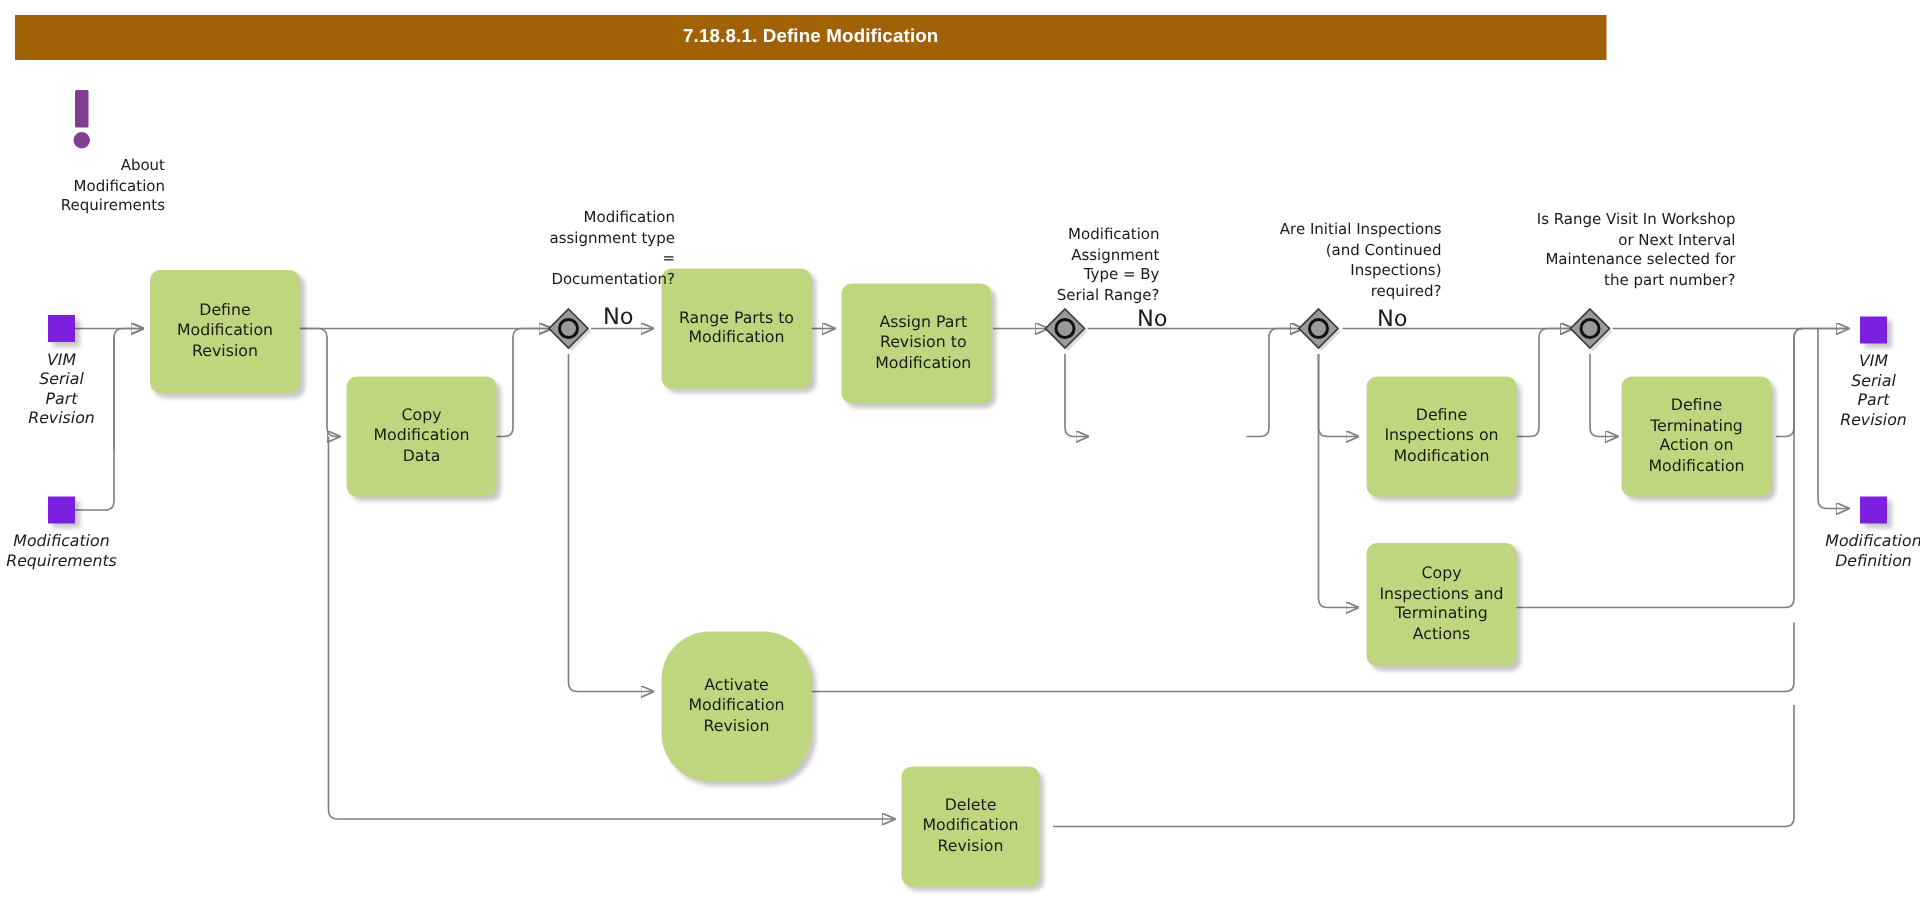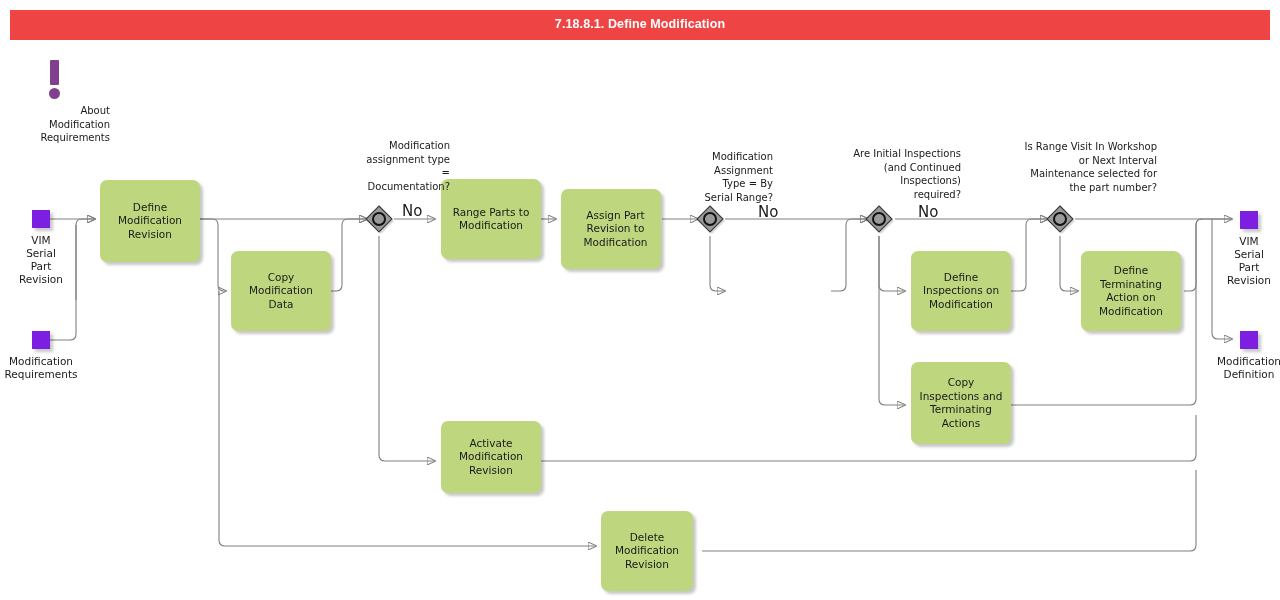--- a/index.html
+++ b/index.html
@@ -20,23 +20,23 @@
     left: 0; top: 0;
     width: 1280px;
     height: 600px;
   }
 
   
   .title-bar {
     position: absolute;
     left: 10px;
     top: 10px;
-    width: 1260px;
+    width: 1061px;
     height: 30px;
-    background: #ef4444;
+    background: #a16207;
     box-sizing: border-box;
   }
   .title-bar .title-text {
     position: absolute;
     left: 0; right: 0;
     top: 7px;
     text-align: center;
     color: #ffffff;
     font-family: "Liberation Sans", sans-serif;
     font-size: 12.5px;
@@ -94,20 +94,21 @@
     box-shadow: 3px 3px 3px rgba(0,0,0,0.22);
   }
   .evt-label {
     position: absolute;
     text-align: center;
     color: #1a1a1a;
     font-family: "DejaVu Sans", sans-serif;
     font-size: 10.5px;
     line-height: 13px;
     white-space: pre-line;
+    font-style: italic;
   }
 
   
   .anno {
     position: absolute;
     text-align: right;
     color: #1a1a1a;
     font-family: "DejaVu Sans", sans-serif;
     font-size: 10px;
     line-height: 13.5px;
@@ -276,21 +277,21 @@
 Actions</span>
   </div>
 
   <div class="task" style="left:1081px; top:251px; width:100px; height:80px;">
     <span>Define
 Terminating
 Action on
 Modification</span>
   </div>
 
-  <div class="task" style="left:441px; top:421px; width:100px; height:72px;">
+  <div class="task" style="left:441px; top:421px; width:100px; height:100px;border-radius:32px;">
     <span>Activate
 Modification
 Revision</span>
   </div>
 
   <div class="task" style="left:601px; top:511px; width:92px; height:80px;">
     <span>Delete
 Modification
 Revision</span>
   </div>

